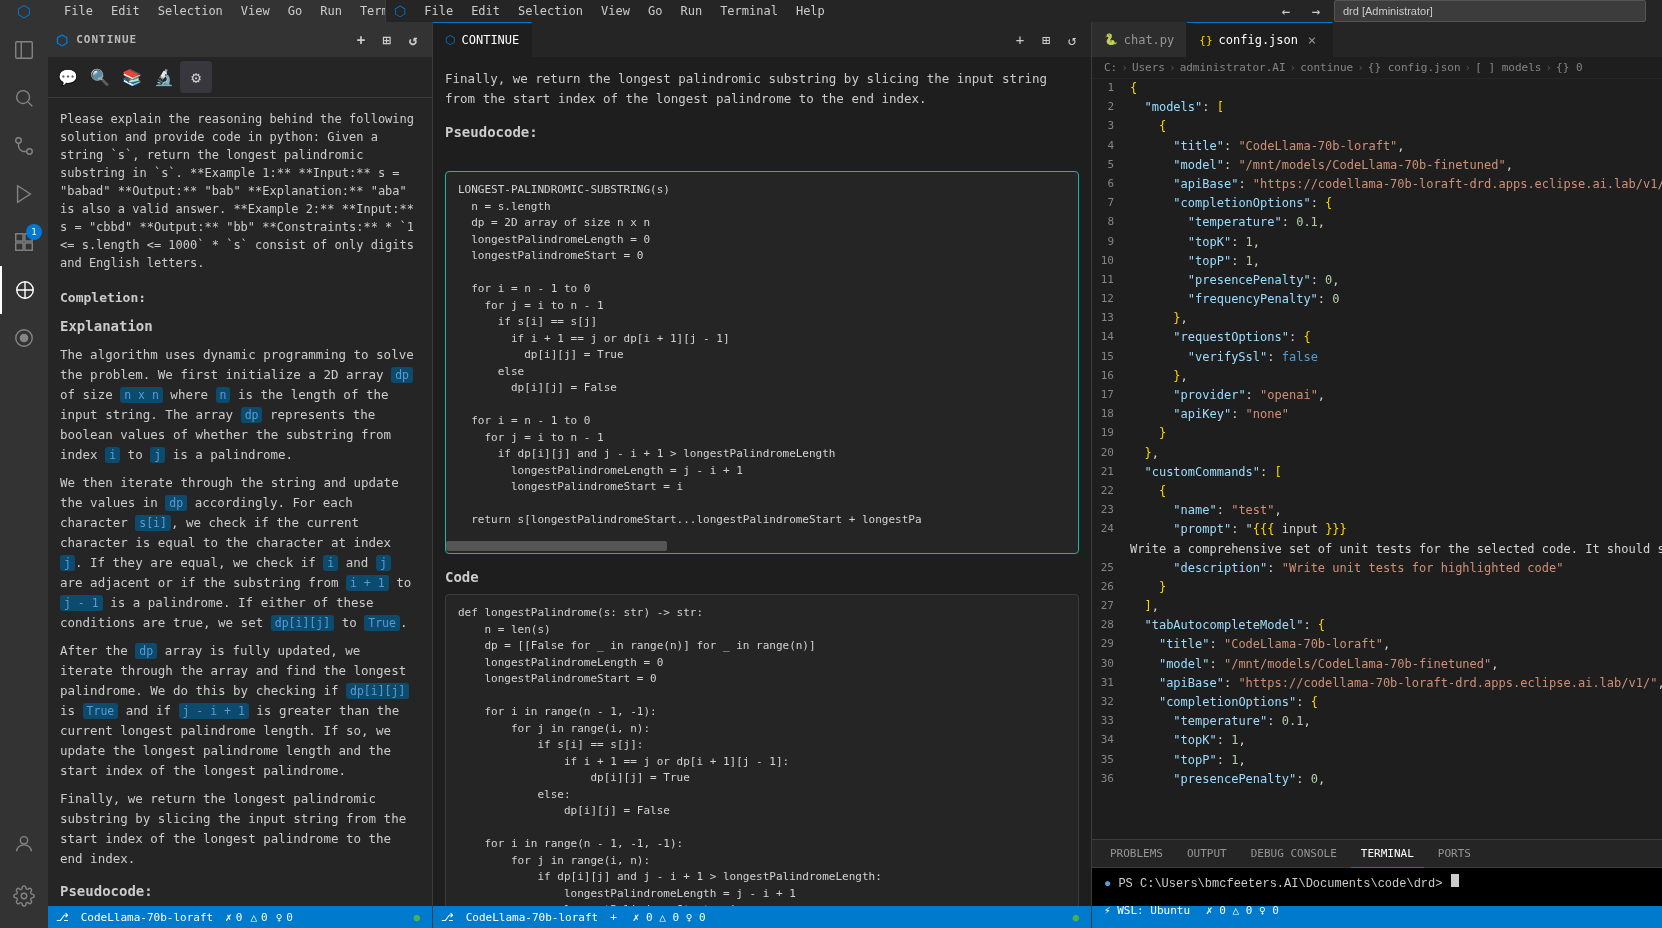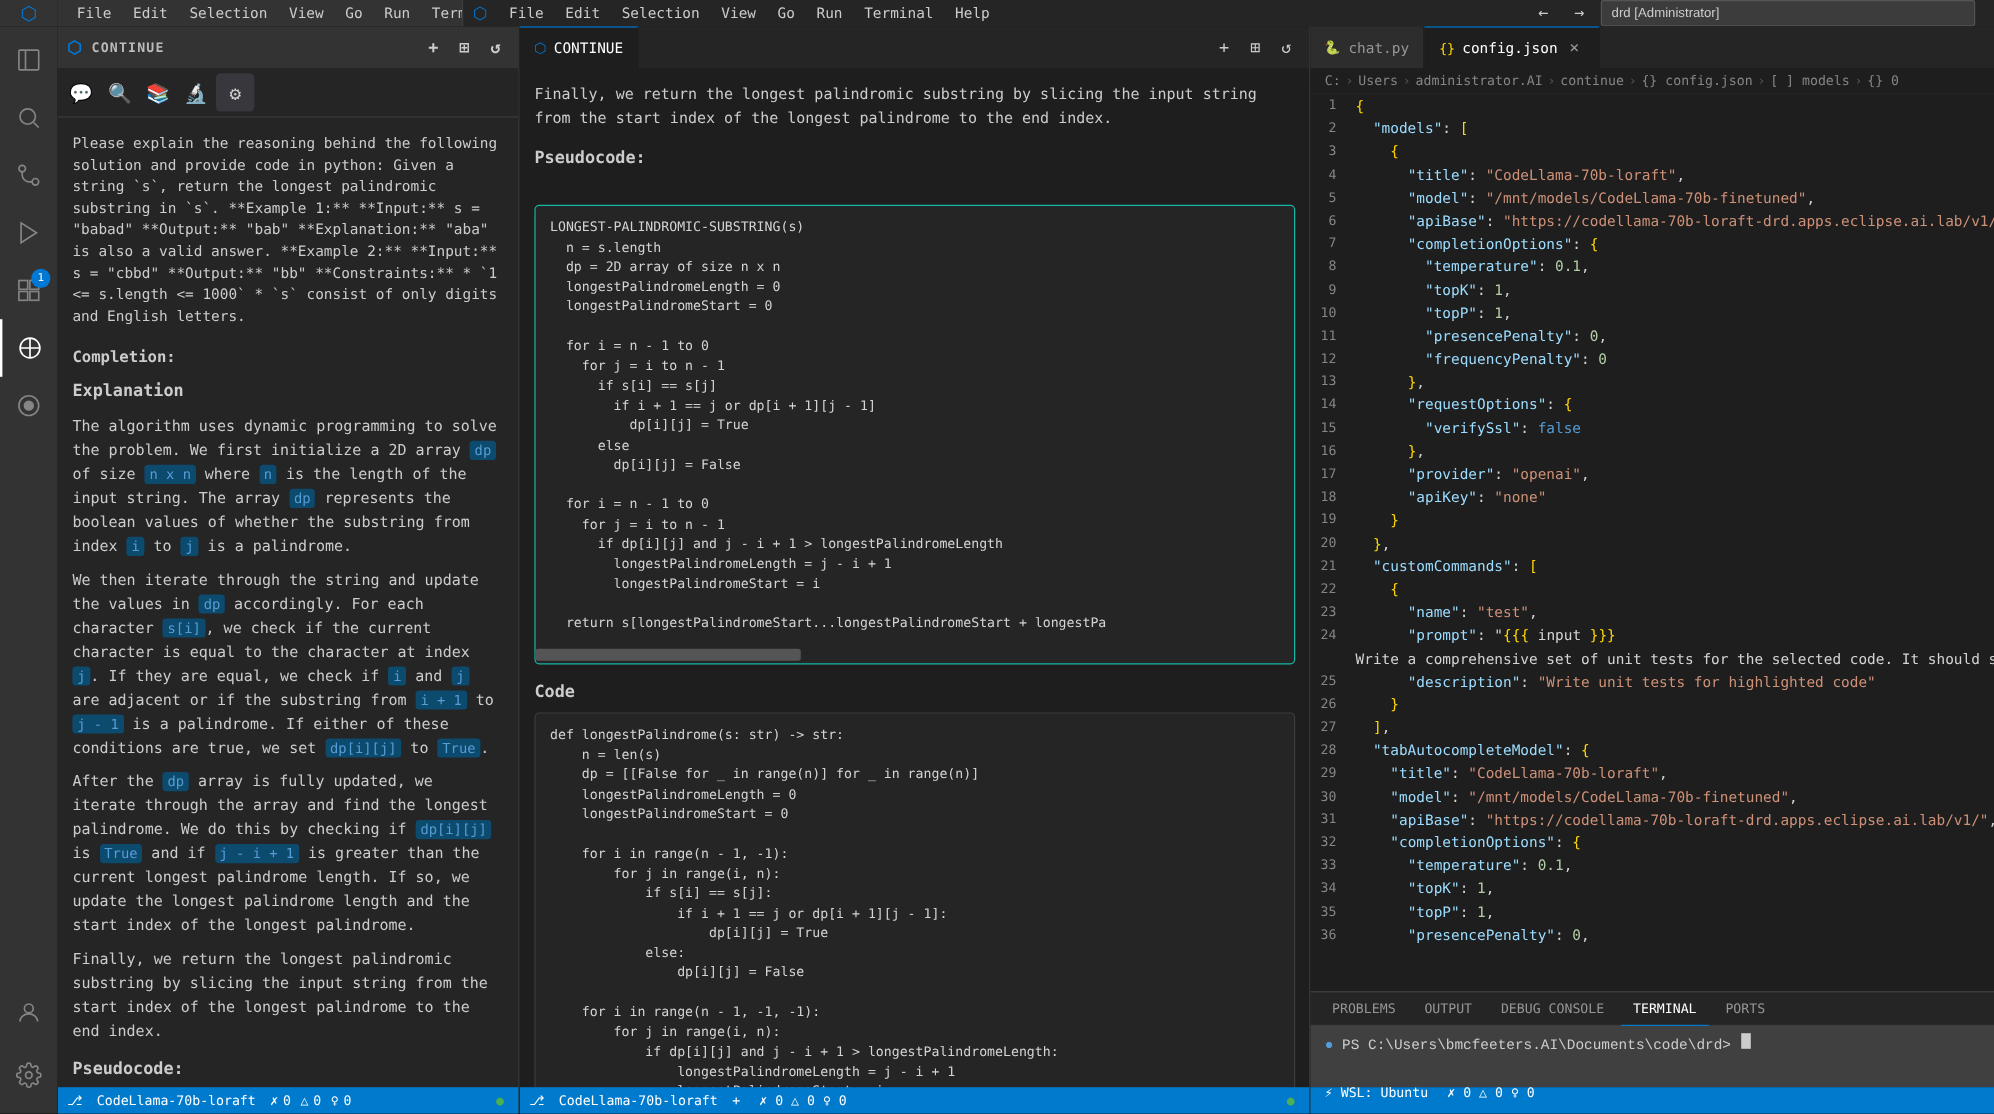--- a/index.html
+++ b/index.html
@@ -312,22 +312,22 @@
       color: #d4d4d4;
     }
     .json-key { color: #9cdcfe; }
     .json-string { color: #ce9178; }
     .json-number { color: #b5cea8; }
     .json-bool-false { color: #569cd6; }
     .json-bracket { color: #ffd700; }
 
     
     .terminal-panel {
-      height: 80px;
-      background: #404040;
+      height: 67px;
+      background: #000000;
       border-top: 1px solid #3c3c3c;
       display: flex;
       flex-direction: column;
       flex-shrink: 0;
     }
     .terminal-tabs {
       display: flex;
       align-items: center;
       background: #252526;
       height: 28px;

